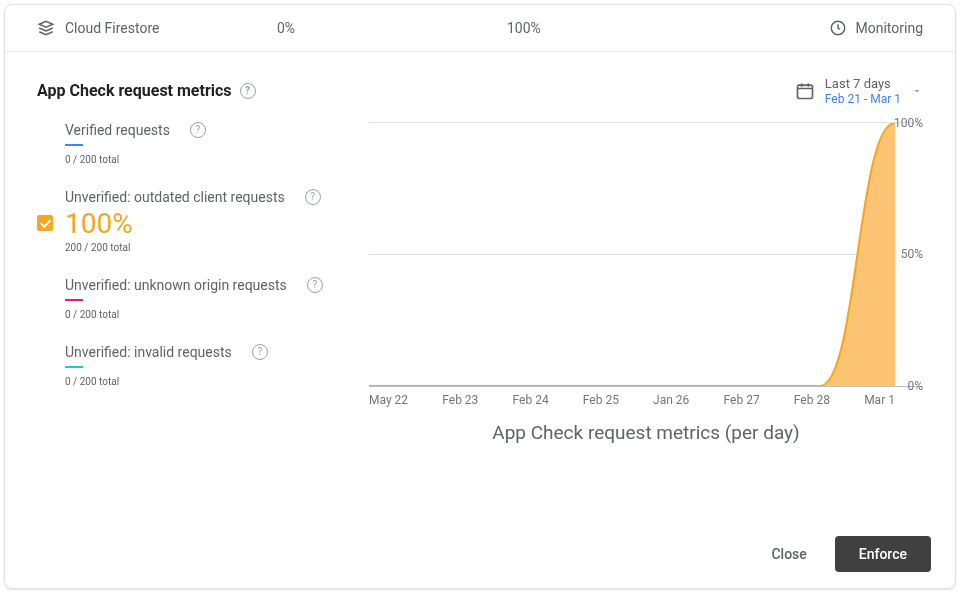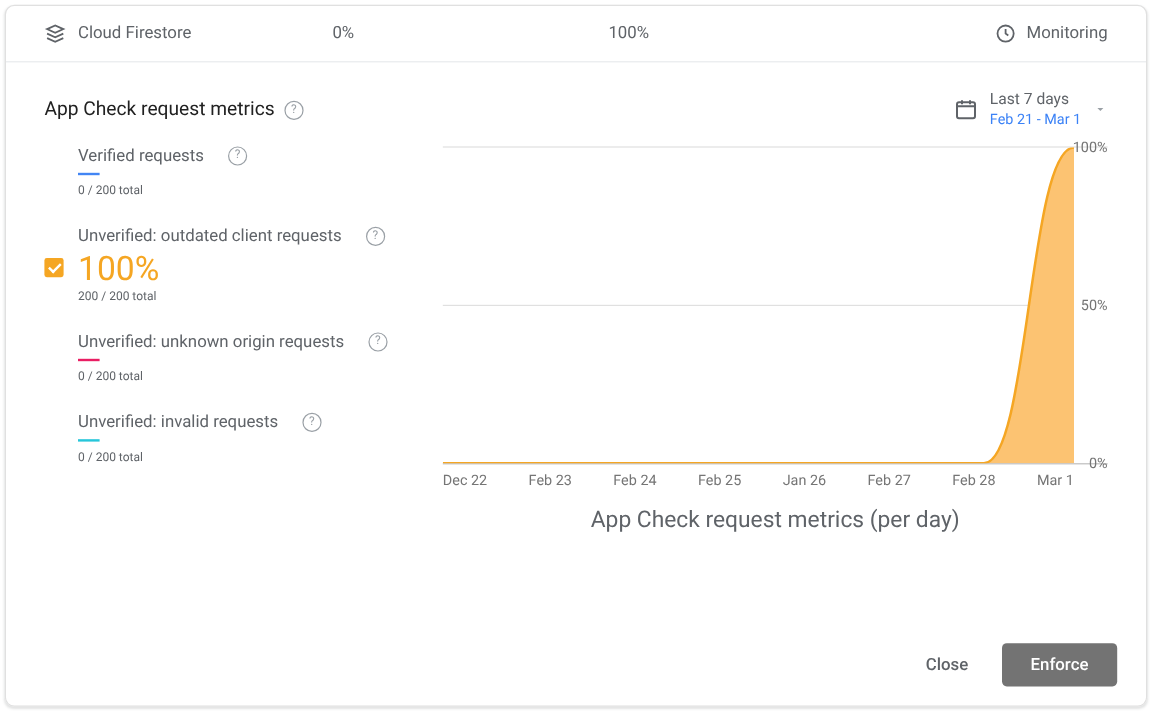--- a/index.html
+++ b/index.html
@@ -37,24 +37,24 @@
   .header-monitoring { display: flex; align-items: center; gap: 8px; }
   .title-row {
     display: flex;
     justify-content: space-between;
     align-items: center;
     padding: 24px 32px 8px 32px;
   }
   .title-row h2 {
     margin: 0;
     font-size: 16px;
-    font-weight: 400;
+    font-weight: 700;
     color: #212121;
     display: flex;
-    align-items: flex-end;
+    align-items: center;
     gap: 8px;
   }
   .help-icon {
     display: inline-flex;
     width: 16px; height: 16px;
     border: 1.2px solid #9aa0a6;
     border-radius: 50%;
     align-items: center; justify-content: center;
     font-size: 10px; color: #9aa0a6;
     line-height: 1;
@@ -172,21 +172,21 @@
   .btn-text {
     background: none; border: none;
     color: #5f6368;
     font-size: 14px;
     font-weight: 500;
     padding: 10px 12px;
     cursor: pointer;
     font-family: inherit;
   }
   .btn-primary {
-    background: #737373;
+    background: #404040;
     color: #fff;
     border: none;
     border-radius: 4px;
     font-size: 14px;
     font-weight: 500;
     padding: 10px 24px;
     cursor: pointer;
     font-family: inherit;
   }
   svg { display: block; }
@@ -294,21 +294,21 @@
         <span class="ytick" style="top:50%">50%</span>
         <span class="ytick" style="top:100%">0%</span>
         <div class="area-path">
           <svg id="chart-svg" width="100%" height="100%" viewBox="0 0 500 265" preserveAspectRatio="none">
               <path d="M 0 265 C 35.714285714285715 265, 35.714285714285715 265, 71.42857142857143 265 C 107.14285714285714 265, 107.14285714285714 265, 142.85714285714286 265 C 178.57142857142856 265, 178.57142857142856 265, 214.28571428571428 265 C 250 265, 250 265, 285.7142857142857 265 C 321.42857142857144 265, 321.42857142857144 265, 357.14285714285717 265 C 392.8571428571429 265, 392.8571428571429 265, 428.57142857142856 265 C 464.2857142857143 265, 464.2857142857143 0, 500 0 L 500 265 L 0 265 Z" fill="#fcc372" stroke="none"></path>
               <path d="M 0 265 C 35.714285714285715 265, 35.714285714285715 265, 71.42857142857143 265 C 107.14285714285714 265, 107.14285714285714 265, 142.85714285714286 265 C 178.57142857142856 265, 178.57142857142856 265, 214.28571428571428 265 C 250 265, 250 265, 285.7142857142857 265 C 321.42857142857144 265, 321.42857142857144 265, 357.14285714285717 265 C 392.8571428571429 265, 392.8571428571429 265, 428.57142857142856 265 C 464.2857142857143 265, 464.2857142857143 0, 500 0" fill="none" stroke="#f5a623" stroke-width="2"></path>
             </svg>
         </div>
       </div>
       <div class="xticks">
-        <span>Dec 22</span>
+        <span>May 22</span>
         <span>Feb 23</span>
         <span>Feb 24</span>
         <span>Feb 25</span>
         <span>Jan 26</span>
         <span>Feb 27</span>
         <span>Feb 28</span>
         <span>Mar 1</span>
       </div>
       <div class="chart-caption">App Check request metrics (per day)</div>
     </div>

